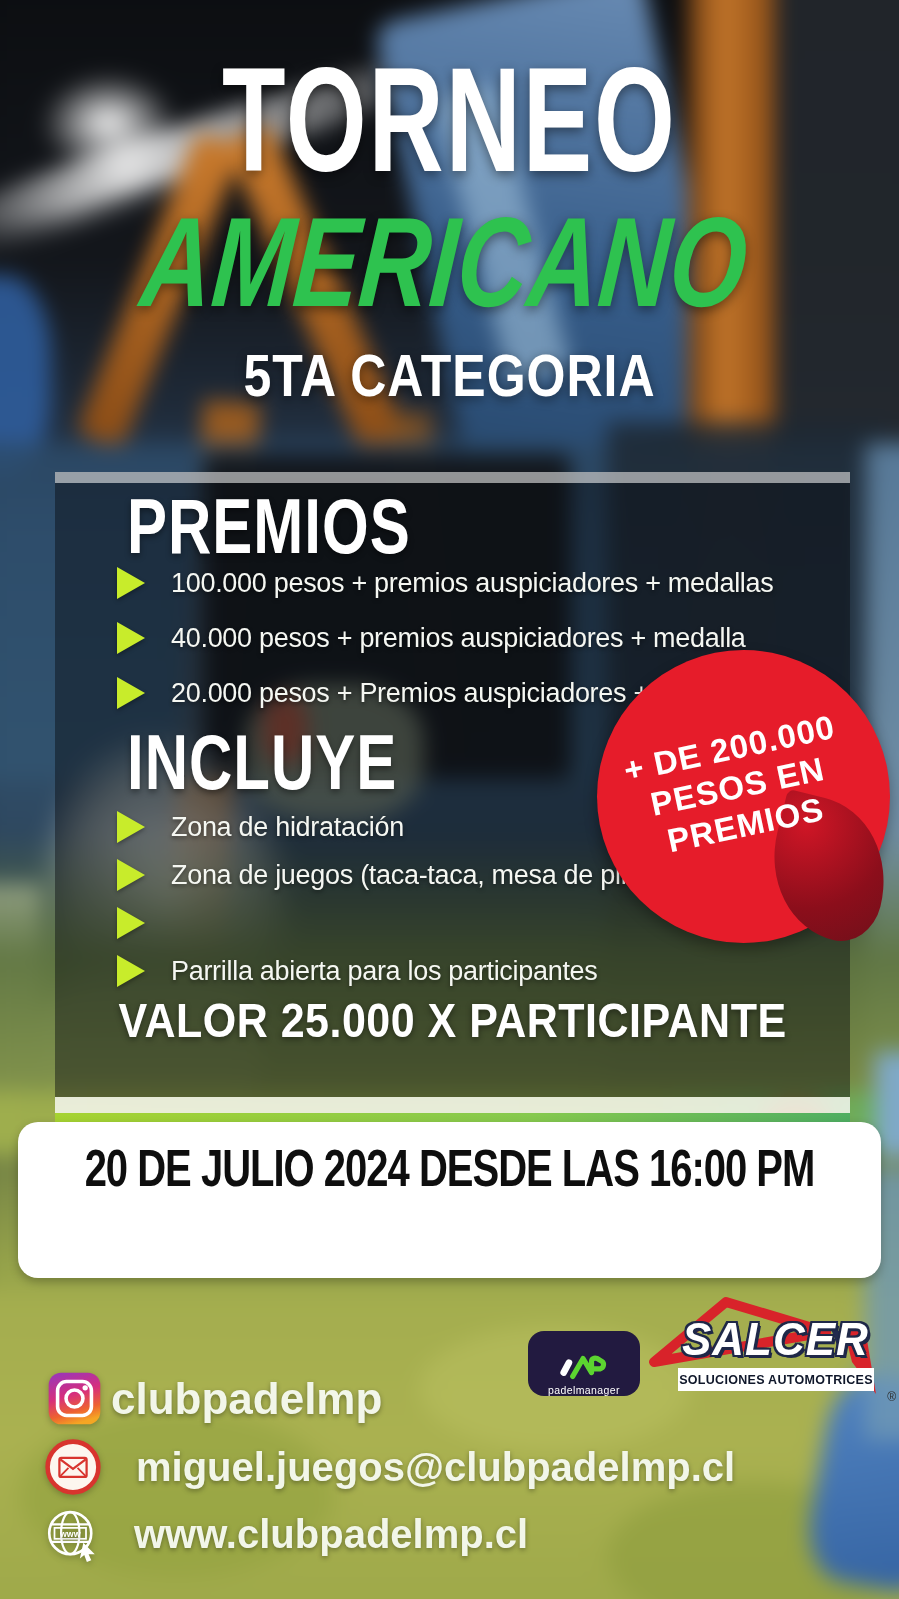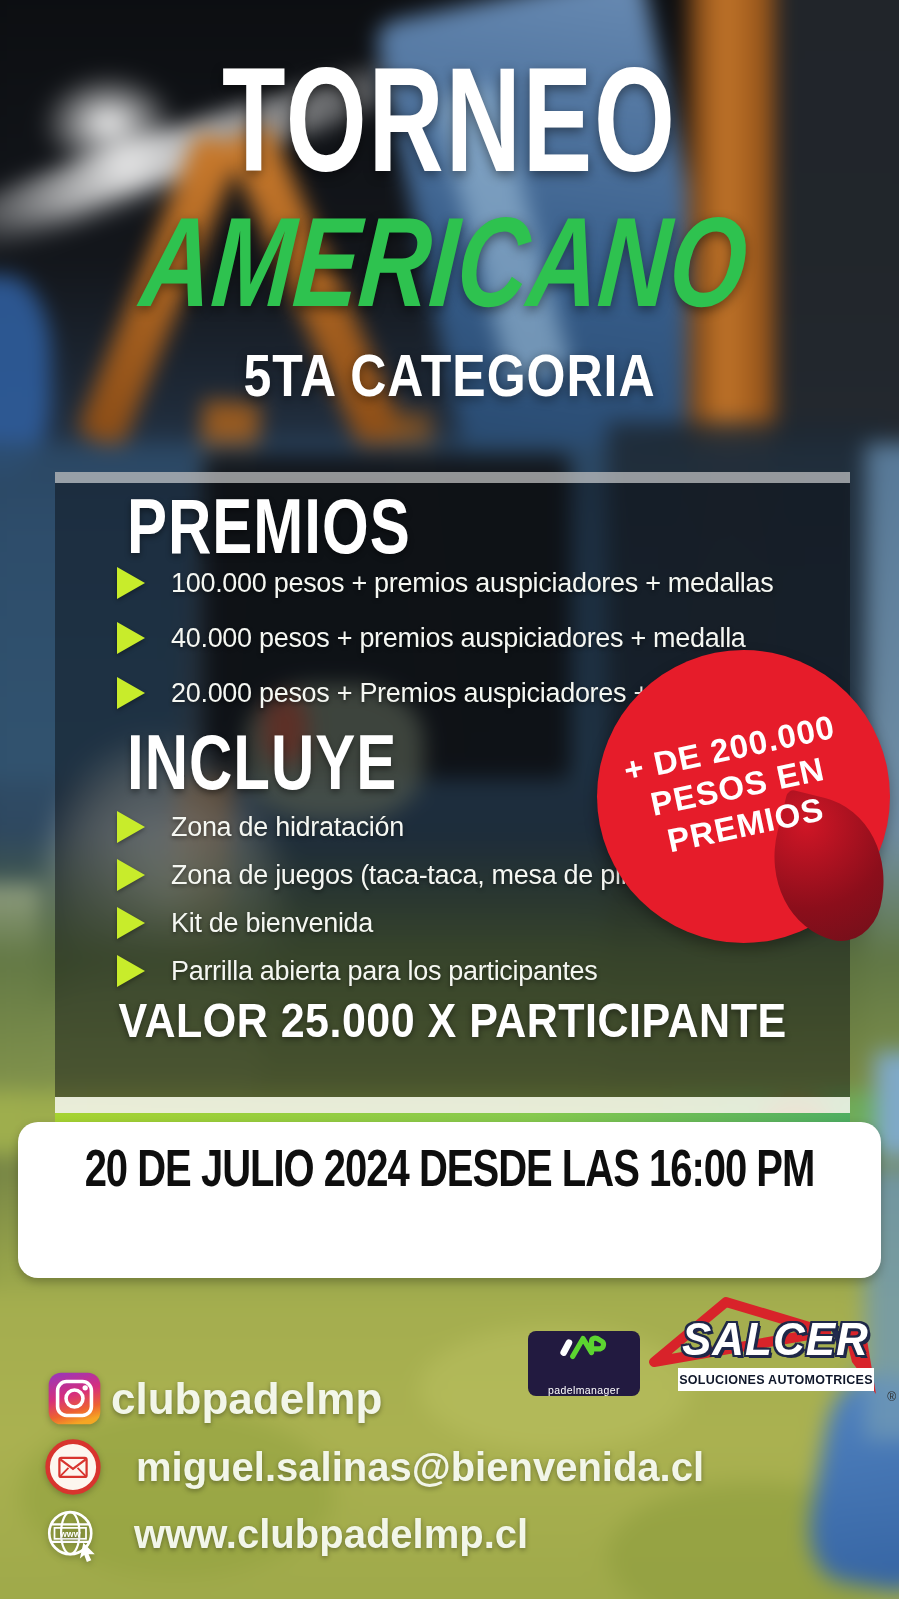--- a/index.html
+++ b/index.html
@@ -116,21 +116,21 @@
   .contact-row{position:absolute;display:flex;align-items:center;gap:34px;color:#f2f6e9;
     text-shadow:0 2px 5px rgba(0,0,0,.35);cursor:pointer;}
   .contact-row svg{flex:0 0 auto;filter:drop-shadow(0 2px 3px rgba(0,0,0,.25));}
   .c-wa{left:44px;top:1306px;font-size:44px;font-weight:600;}
   .c-ig{left:46px;top:1370px;font-size:44px;font-weight:600;gap:8px;}
   .c-em{left:44px;top:1438px;font-size:40px;font-weight:600;}
   .c-web{left:44px;top:1506px;font-size:40px;font-weight:600;}
 
   
   .padelmanager{position:absolute;left:528px;top:1331px;width:112px;height:65px;background:#221a40;
-    border-radius:8px;display:flex;flex-direction:column;align-items:center;justify-content:space-between;}
+    border-radius:16px;display:flex;flex-direction:column;align-items:center;justify-content:flex-end;}
   .pm-label{color:#fff;font-size:10.5px;letter-spacing:.4px;margin-top:1px;}
   .salcer{position:absolute;left:648px;top:1296px;width:240px;height:104px;}
   .salcer svg{position:absolute;inset:0;}
   .salcer-name{position:absolute;left:34px;top:20px;color:#fff;font-size:44px;font-weight:800;
     font-style:italic;letter-spacing:1px;line-height:1;transform:scaleY(1.05);transform-origin:left top;
     text-shadow:2px 0 #1f2848,-2px 0 #1f2848,0 2px #1f2848,0 -2px #1f2848,
       2px 2px #1f2848,-2px -2px #1f2848,2px -2px #1f2848,-2px 2px #1f2848,3px 3px 0 #1f2848;}
   .salcer-strip{position:absolute;left:30px;top:72px;width:196px;height:23px;background:#fff;
     display:flex;align-items:center;justify-content:center;}
   .salcer-tagline{color:#0f172a;font-size:12.5px;font-weight:800;letter-spacing:.3px;white-space:nowrap;}
@@ -204,21 +204,20 @@
       <div class="brow">
         <span class="tri"></span>
         <span class="btxt">Zona de hidratación</span>
       </div>
       <div class="brow">
         <span class="tri"></span>
         <span class="btxt">Zona de juegos (taca-taca, mesa de ping pong)</span>
       </div>
       <div class="brow">
         <span class="tri"></span>
-        <span class="btxt">Kit de bienvenida</span>
       </div>
       <div class="brow">
         <span class="tri"></span>
         <span class="btxt">Parrilla abierta para los participantes</span>
       </div>
     </div>
 
     <div class="valor">VALOR 25.000 X PARTICIPANTE</div>
   </div>
   <div class="strip-white"></div>
@@ -255,21 +254,21 @@
     <span>clubpadelmp</span>
   </div>
 
   <div class="contact-row c-em">
     <svg width="58" height="58" viewBox="0 0 64 64">
       <circle cx="32" cy="32" r="28" fill="#fdf6ef" stroke="#d8342e" stroke-width="5"></circle>
       <rect x="17" y="22" width="30" height="21" rx="2" fill="none" stroke="#d8342e" stroke-width="2.5"></rect>
       <path d="M18 23.5 32 34l14-10.5" fill="none" stroke="#d8342e" stroke-width="2.5"></path>
       <path d="M18 42 27 33 M46 42 37 33" fill="none" stroke="#d8342e" stroke-width="2"></path>
     </svg>
-    <span>miguel.salinas@bienvenida.cl</span>
+    <span>miguel.juegos@clubpadelmp.cl</span>
   </div>
 
   <div class="contact-row c-web">
     <svg width="56" height="56" viewBox="0 0 64 64">
       <circle cx="30" cy="31" r="24" fill="none" stroke="#fff" stroke-width="3"></circle>
       <ellipse cx="30" cy="31" rx="10.5" ry="24" fill="none" stroke="#fff" stroke-width="2.5"></ellipse>
       <path d="M8 21h44 M8 41h44" fill="none" stroke="#fff" stroke-width="2.5"></path>
       <rect x="12" y="25" width="36" height="12.5" fill="none" stroke="#fff" stroke-width="2"></rect>
       <text x="30" y="35" text-anchor="middle" font-size="10" font-weight="bold" fill="#fff" font-family="Liberation Sans, sans-serif">www</text>
       <path d="M45 42 L58 55 L51 55 L54 62 L49 64 L46 56 L41 60 Z" fill="#fff"></path>

